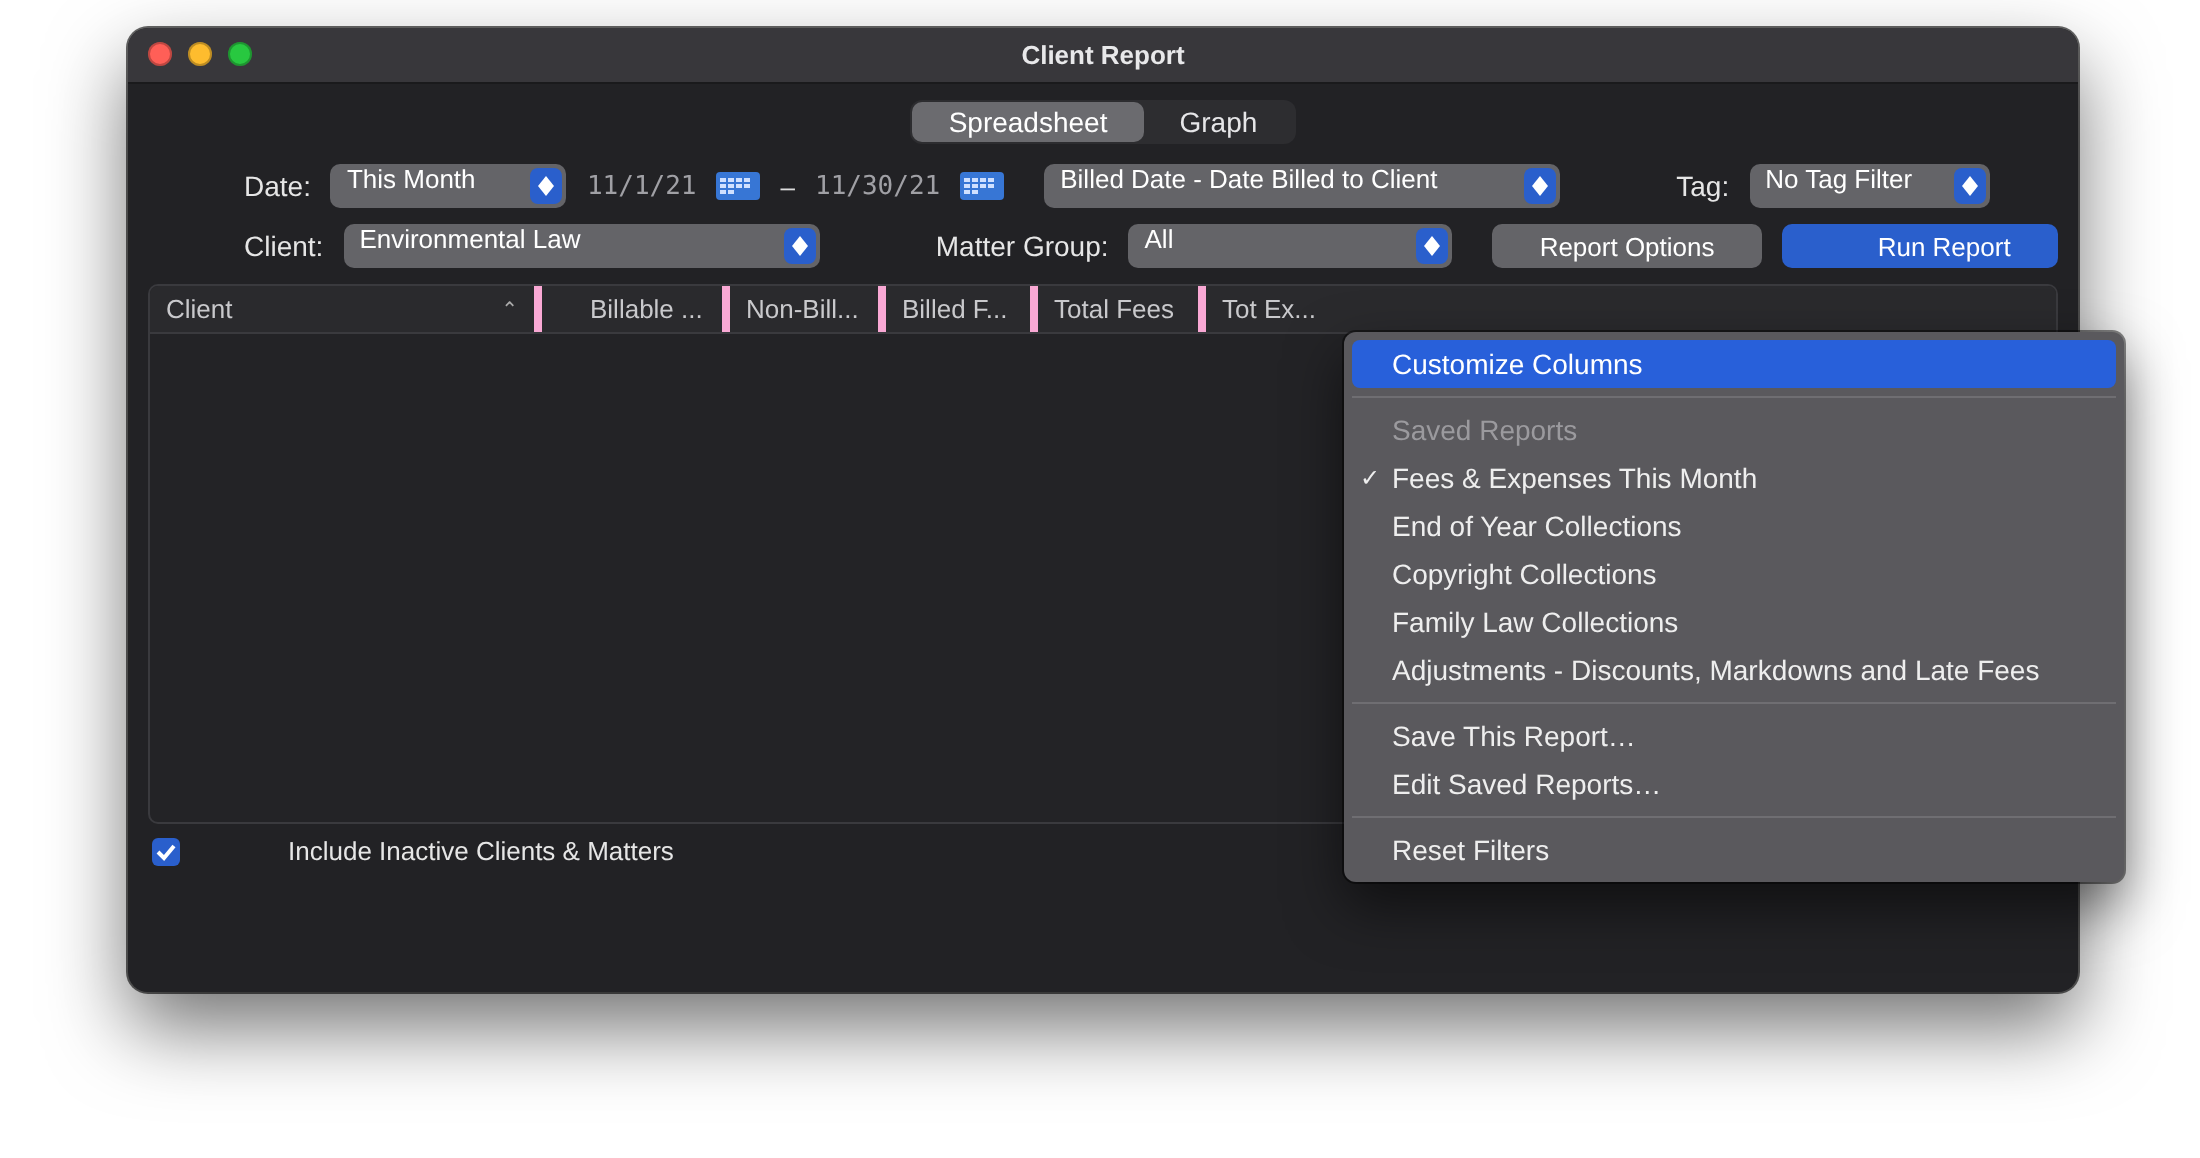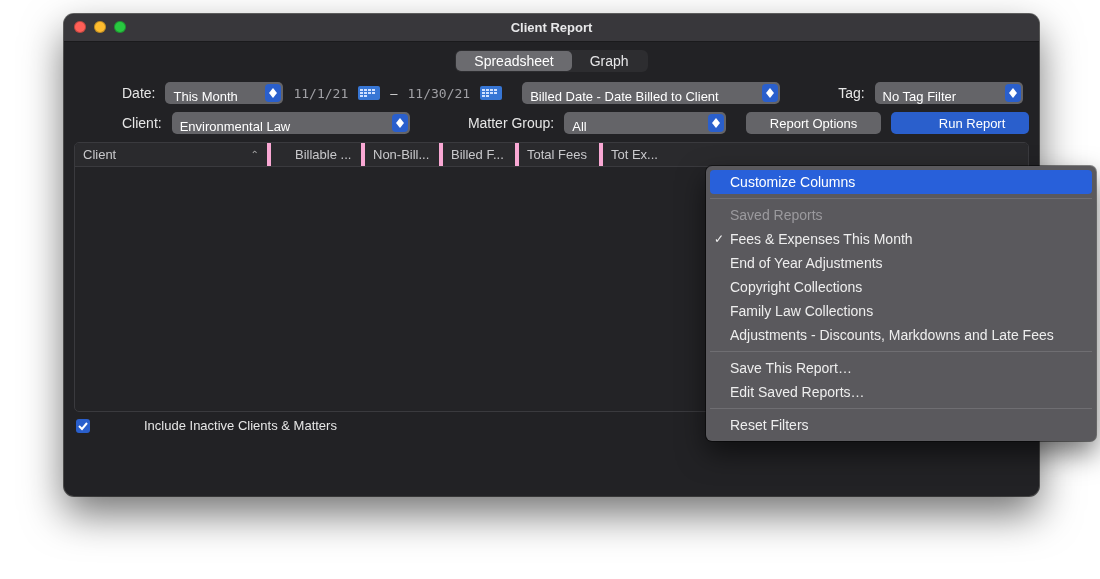--- a/index.html
+++ b/index.html
@@ -46,21 +46,21 @@
     font-size:14px; color:#e6e6e8;
     border-radius:5px; cursor:default;
   }
   .seg.active { background:#6b6b6f; color:#fff; }
 
   .row { display:flex; align-items:center; gap:10px; margin-bottom:8px; flex-wrap:nowrap; }
   .label { color:#e6e6e6; font-size:14px; white-space:nowrap;margin-left:48px; }
 
   .dropdown {
     position:relative; background:#646468; color:#fff; height:22px;
-    border-radius:5px; display:flex; align-items:flex-end; padding:0 22px 0 8px;
+    border-radius:5px; display:flex; align-items:flex-start; padding:0 22px 0 8px;
     font-size:13px; white-space:nowrap;
   }
   .dropdown .arrows {
     position:absolute; right:2px; top:2px; bottom:2px; width:16px;
     background:#2a5fcc; border-radius:4px;
     display:flex; flex-direction:column; align-items:center; justify-content:center;
   }
   .arrows svg { width:8px; height:5px; fill:#fff; }
 
   .date-text { color:#a0a0a5; font-family: ui-monospace, Menlo, monospace; font-size:13px; }
@@ -90,21 +90,21 @@
 
   .footer { display:flex; align-items:center; gap:6px; padding: 6px 2px 0 2px; }
   .checkbox {
     width:14px; height:14px; border-radius:3px; background:#2a5fcc;
     display:inline-flex; align-items:center; justify-content:center;
   }
   .checkbox svg { width:10px; height:10px; stroke:#fff; stroke-width:2; fill:none; }
 
   
   .menu {
-    position:absolute; left:706px; top:166px;
+    position:absolute; left:672px; top:166px;
     width:390px; background:#5a595d; border-radius:6px;
     box-shadow: 0 12px 28px rgba(0,0,0,0.55), 0 0 0 1px rgba(0,0,0,0.45);
     padding:4px 4px; color:#eee; font-size:14px;
     z-index:50;
   }
   .menu-item {
     padding:4px 20px; border-radius:4px; white-space:nowrap;
     display:flex; align-items:center;
   }
   .menu-item.highlight { background:#2860da; color:#fff; }
@@ -191,21 +191,21 @@
           <svg viewBox="0 0 8 5">
               <polygon points="4,0 8,5 0,5"></polygon>
             </svg>
           <svg viewBox="0 0 8 5">
               <polygon points="0,0 8,0 4,5"></polygon>
             </svg>
         </span>
       </div>
 
       <span class="label">Tag:</span>
-      <div class="dropdown" style="width:148px;">
+      <div class="dropdown" style="width:120px;">
         <span>No Tag Filter</span>
         <span class="arrows">
           <svg viewBox="0 0 8 5">
               <polygon points="4,0 8,5 0,5"></polygon>
             </svg>
           <svg viewBox="0 0 8 5">
               <polygon points="0,0 8,0 4,5"></polygon>
             </svg>
         </span>
       </div>
@@ -276,21 +276,21 @@
   </div>
   <div class="menu-sep"></div>
   <div class="menu-item disabled">
     <span>Saved Reports</span>
   </div>
   <div class="menu-item">
     <span class="check">✓</span>
     <span>Fees &amp; Expenses This Month</span>
   </div>
   <div class="menu-item">
-    <span>End of Year Adjustments</span>
+    <span>End of Year Collections</span>
   </div>
   <div class="menu-item">
     <span>Copyright Collections</span>
   </div>
   <div class="menu-item">
     <span>Family Law Collections</span>
   </div>
   <div class="menu-item">
     <span>Adjustments - Discounts, Markdowns and Late Fees</span>
   </div>

